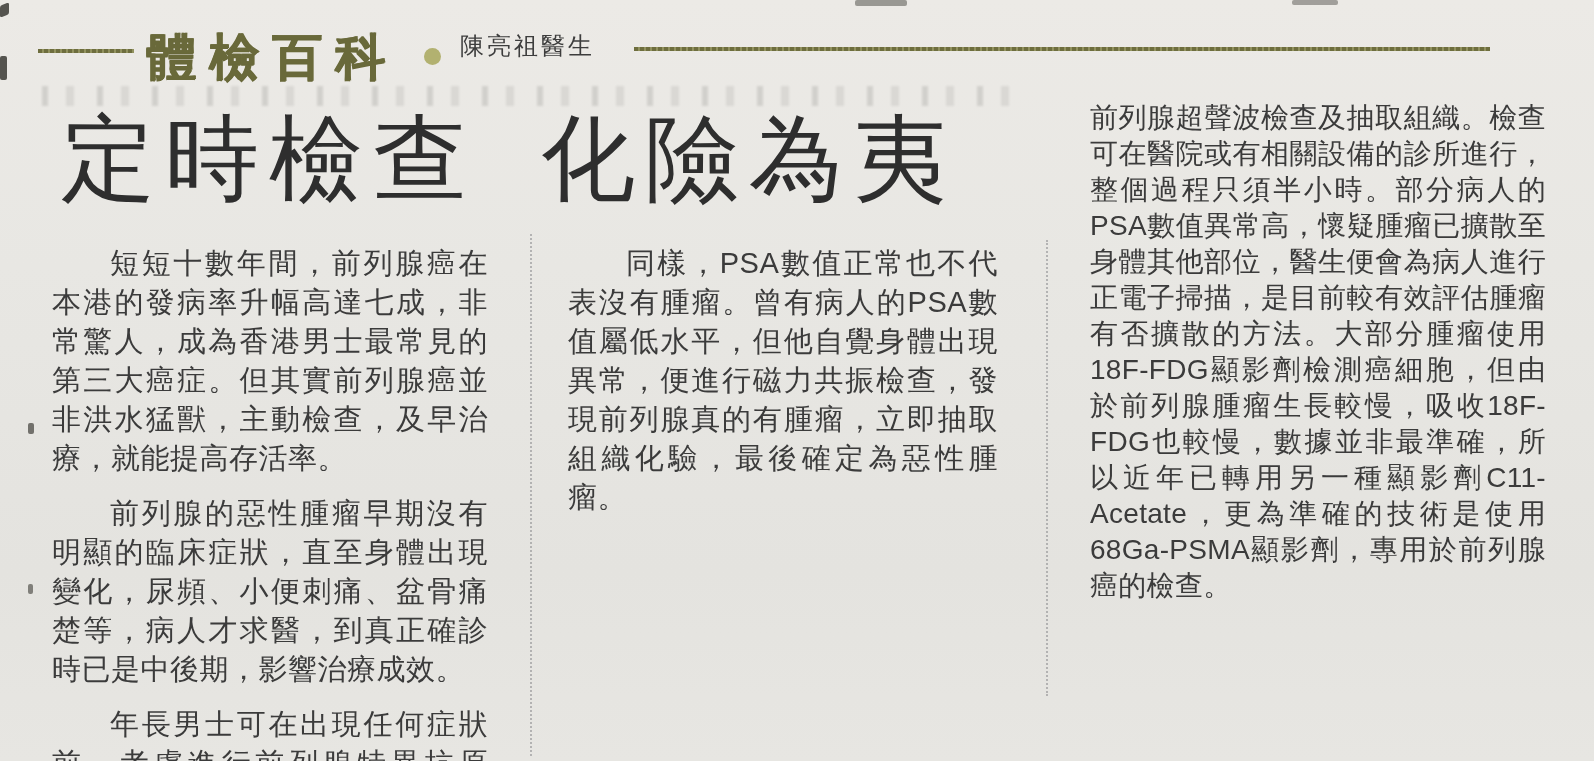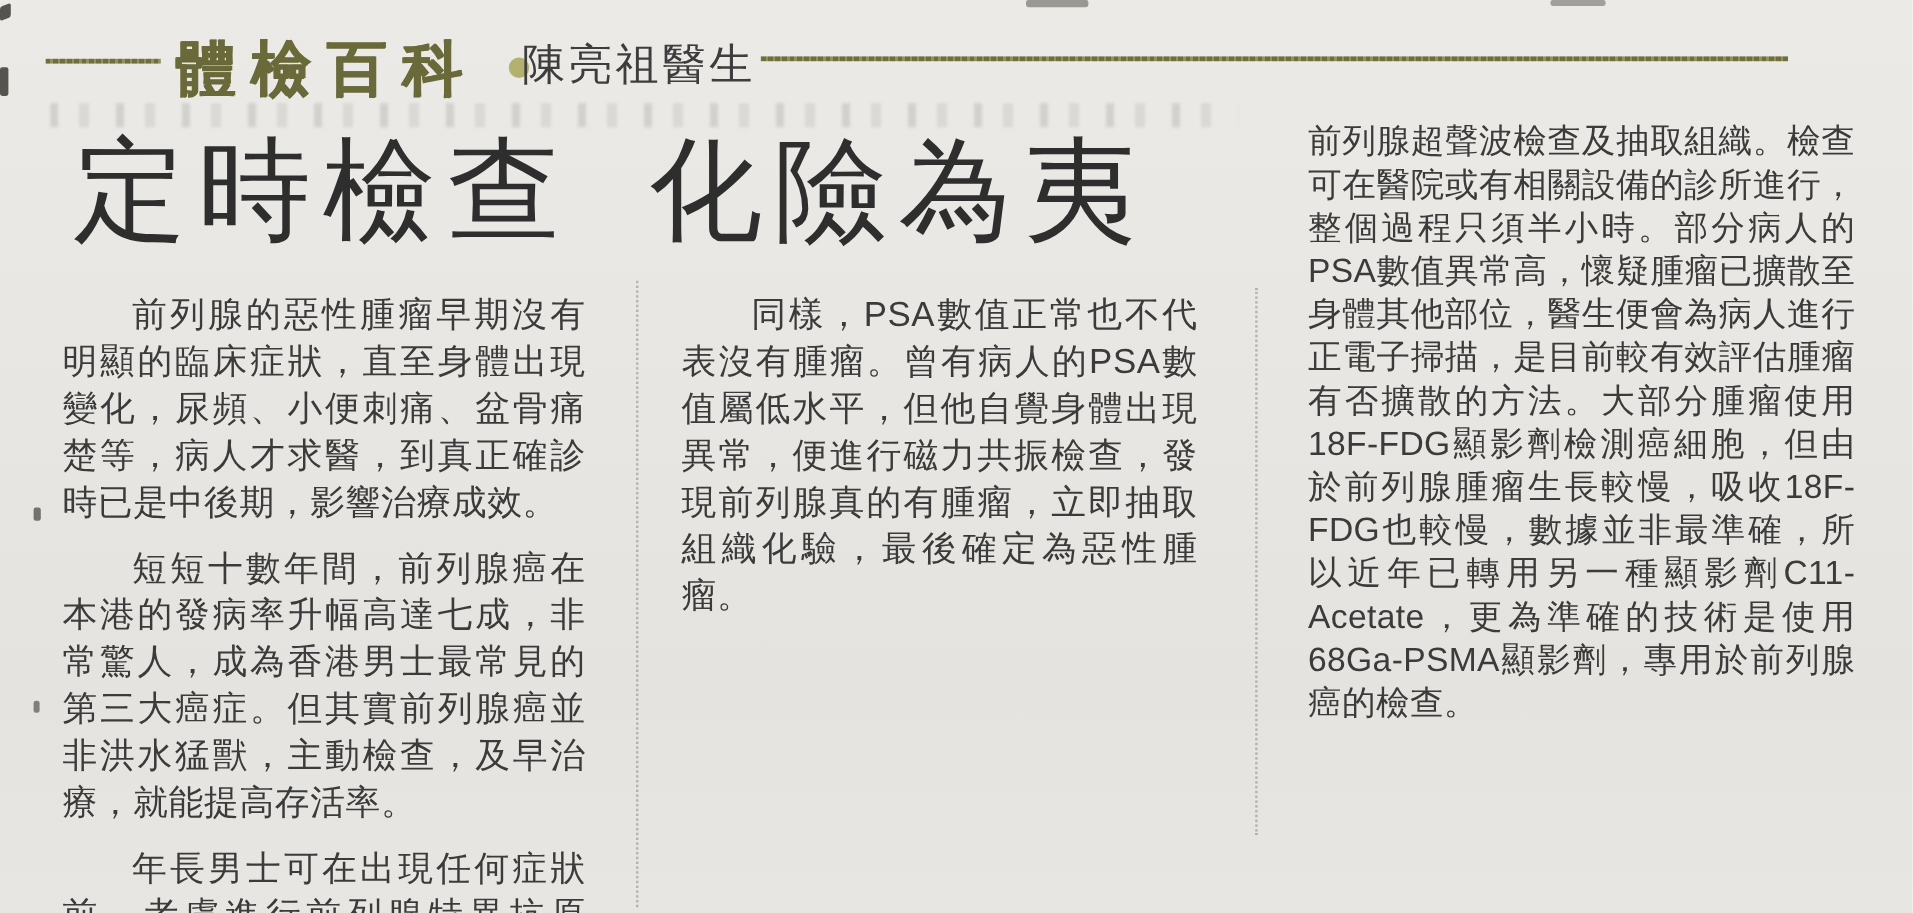--- a/index.html
+++ b/index.html
@@ -21,22 +21,22 @@
     position:absolute; left:146px; top:24px;
     font-size:50px; font-weight:900; color:#69693a; letter-spacing:13px;
     text-shadow:1px 0 0 #69693a, 0 1px 0 #69693a;
     white-space:nowrap;
   }
   .kicker-dot {
     position:absolute; left:424px; top:48px; width:17px; height:17px;
     border-radius:50%; background:#b2b170;
   }
   .kicker-byline {
-    position:absolute; left:435px; top:30px;
-    font-size:36px; color:#3d3d3d; letter-spacing:3px; white-space:nowrap;
+    position:absolute; left:460px; top:30px;
+    font-size:24px; color:#3d3d3d; letter-spacing:3px; white-space:nowrap;
   }
 
   
   .ghost-band {
     position:absolute; left:42px; top:86px; width:990px; height:20px;
     background:repeating-linear-gradient(90deg,
       rgba(85,85,80,.22) 0 6px, rgba(0,0,0,0) 6px 24px,
       rgba(85,85,80,.15) 24px 32px, rgba(0,0,0,0) 32px 55px);
     filter:blur(1.2px); opacity:.75;
   }
@@ -92,22 +92,22 @@
   <div class="kicker-byline">陳亮祖醫生</div>
   <div class="kicker-rule rule-right"></div>
 
   <div class="ghost-band"></div>
 
   <div class="headline">
     <span class="part1">定時檢查</span><span class="part2">化險為夷</span>
   </div>
 
   <div class="col col1">
+    <p class="indent">短短十數年間，前列腺癌在本港的發病率升幅高達七成，非常驚人，成為香港男士最常見的第三大癌症。但其實前列腺癌並非洪水猛獸，主動檢查，及早治療，就能提高存活率。</p>
     <p class="indent">前列腺的惡性腫瘤早期沒有明顯的臨床症狀，直至身體出現變化，尿頻、小便刺痛、盆骨痛楚等，病人才求醫，到真正確診時已是中後期，影響治療成效。</p>
-    <p class="indent">短短十數年間，前列腺癌在本港的發病率升幅高達七成，非常驚人，成為香港男士最常見的第三大癌症。但其實前列腺癌並非洪水猛獸，主動檢查，及早治療，就能提高存活率。</p>
     <p class="indent">年長男士可在出現任何症狀前，考慮進行前列腺特異抗原（PSA）血液測試，一般來說，PSA數值低於4屬正常水平，若高於4便要加倍留意。可是也不能</p>
   </div>
 
   <div class="divider div1"></div>
 
   <div class="col col2">
     <p class="indent">同樣，PSA數值正常也不代表沒有腫瘤。曾有病人的PSA數值屬低水平，但他自覺身體出現異常，便進行磁力共振檢查，發現前列腺真的有腫瘤，立即抽取組織化驗，最後確定為惡性腫瘤。</p>
 
   </div>
 

